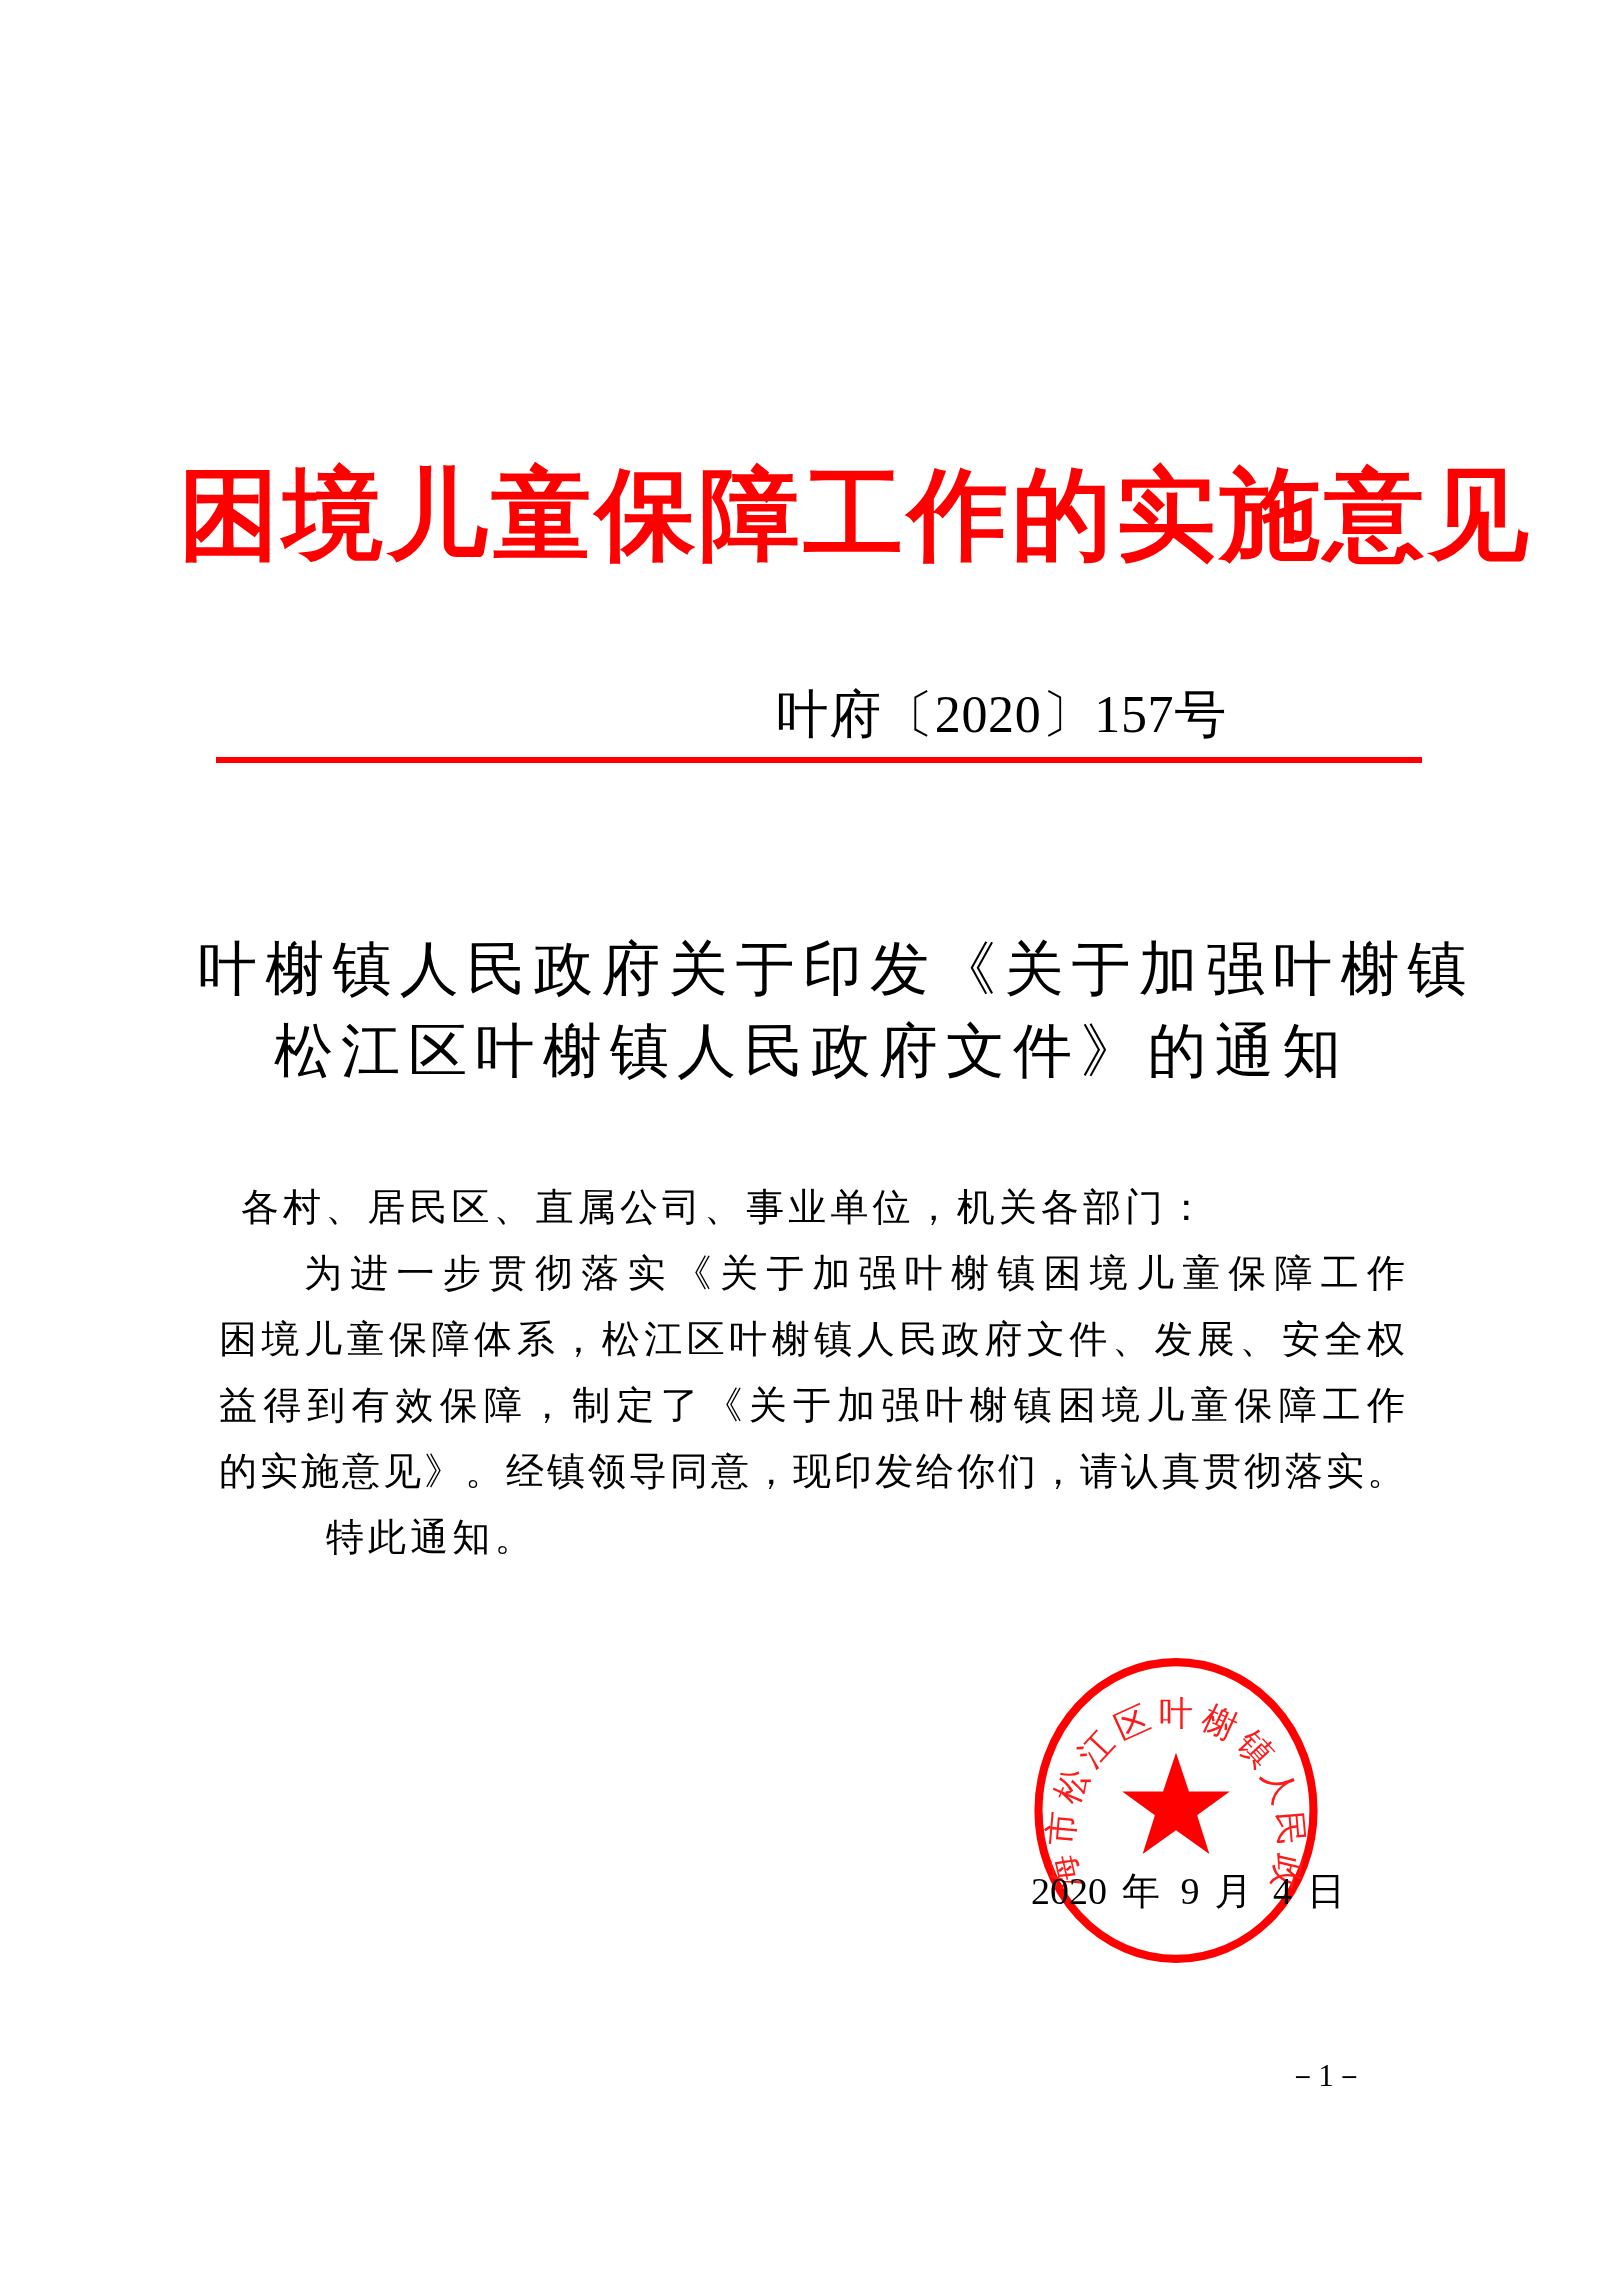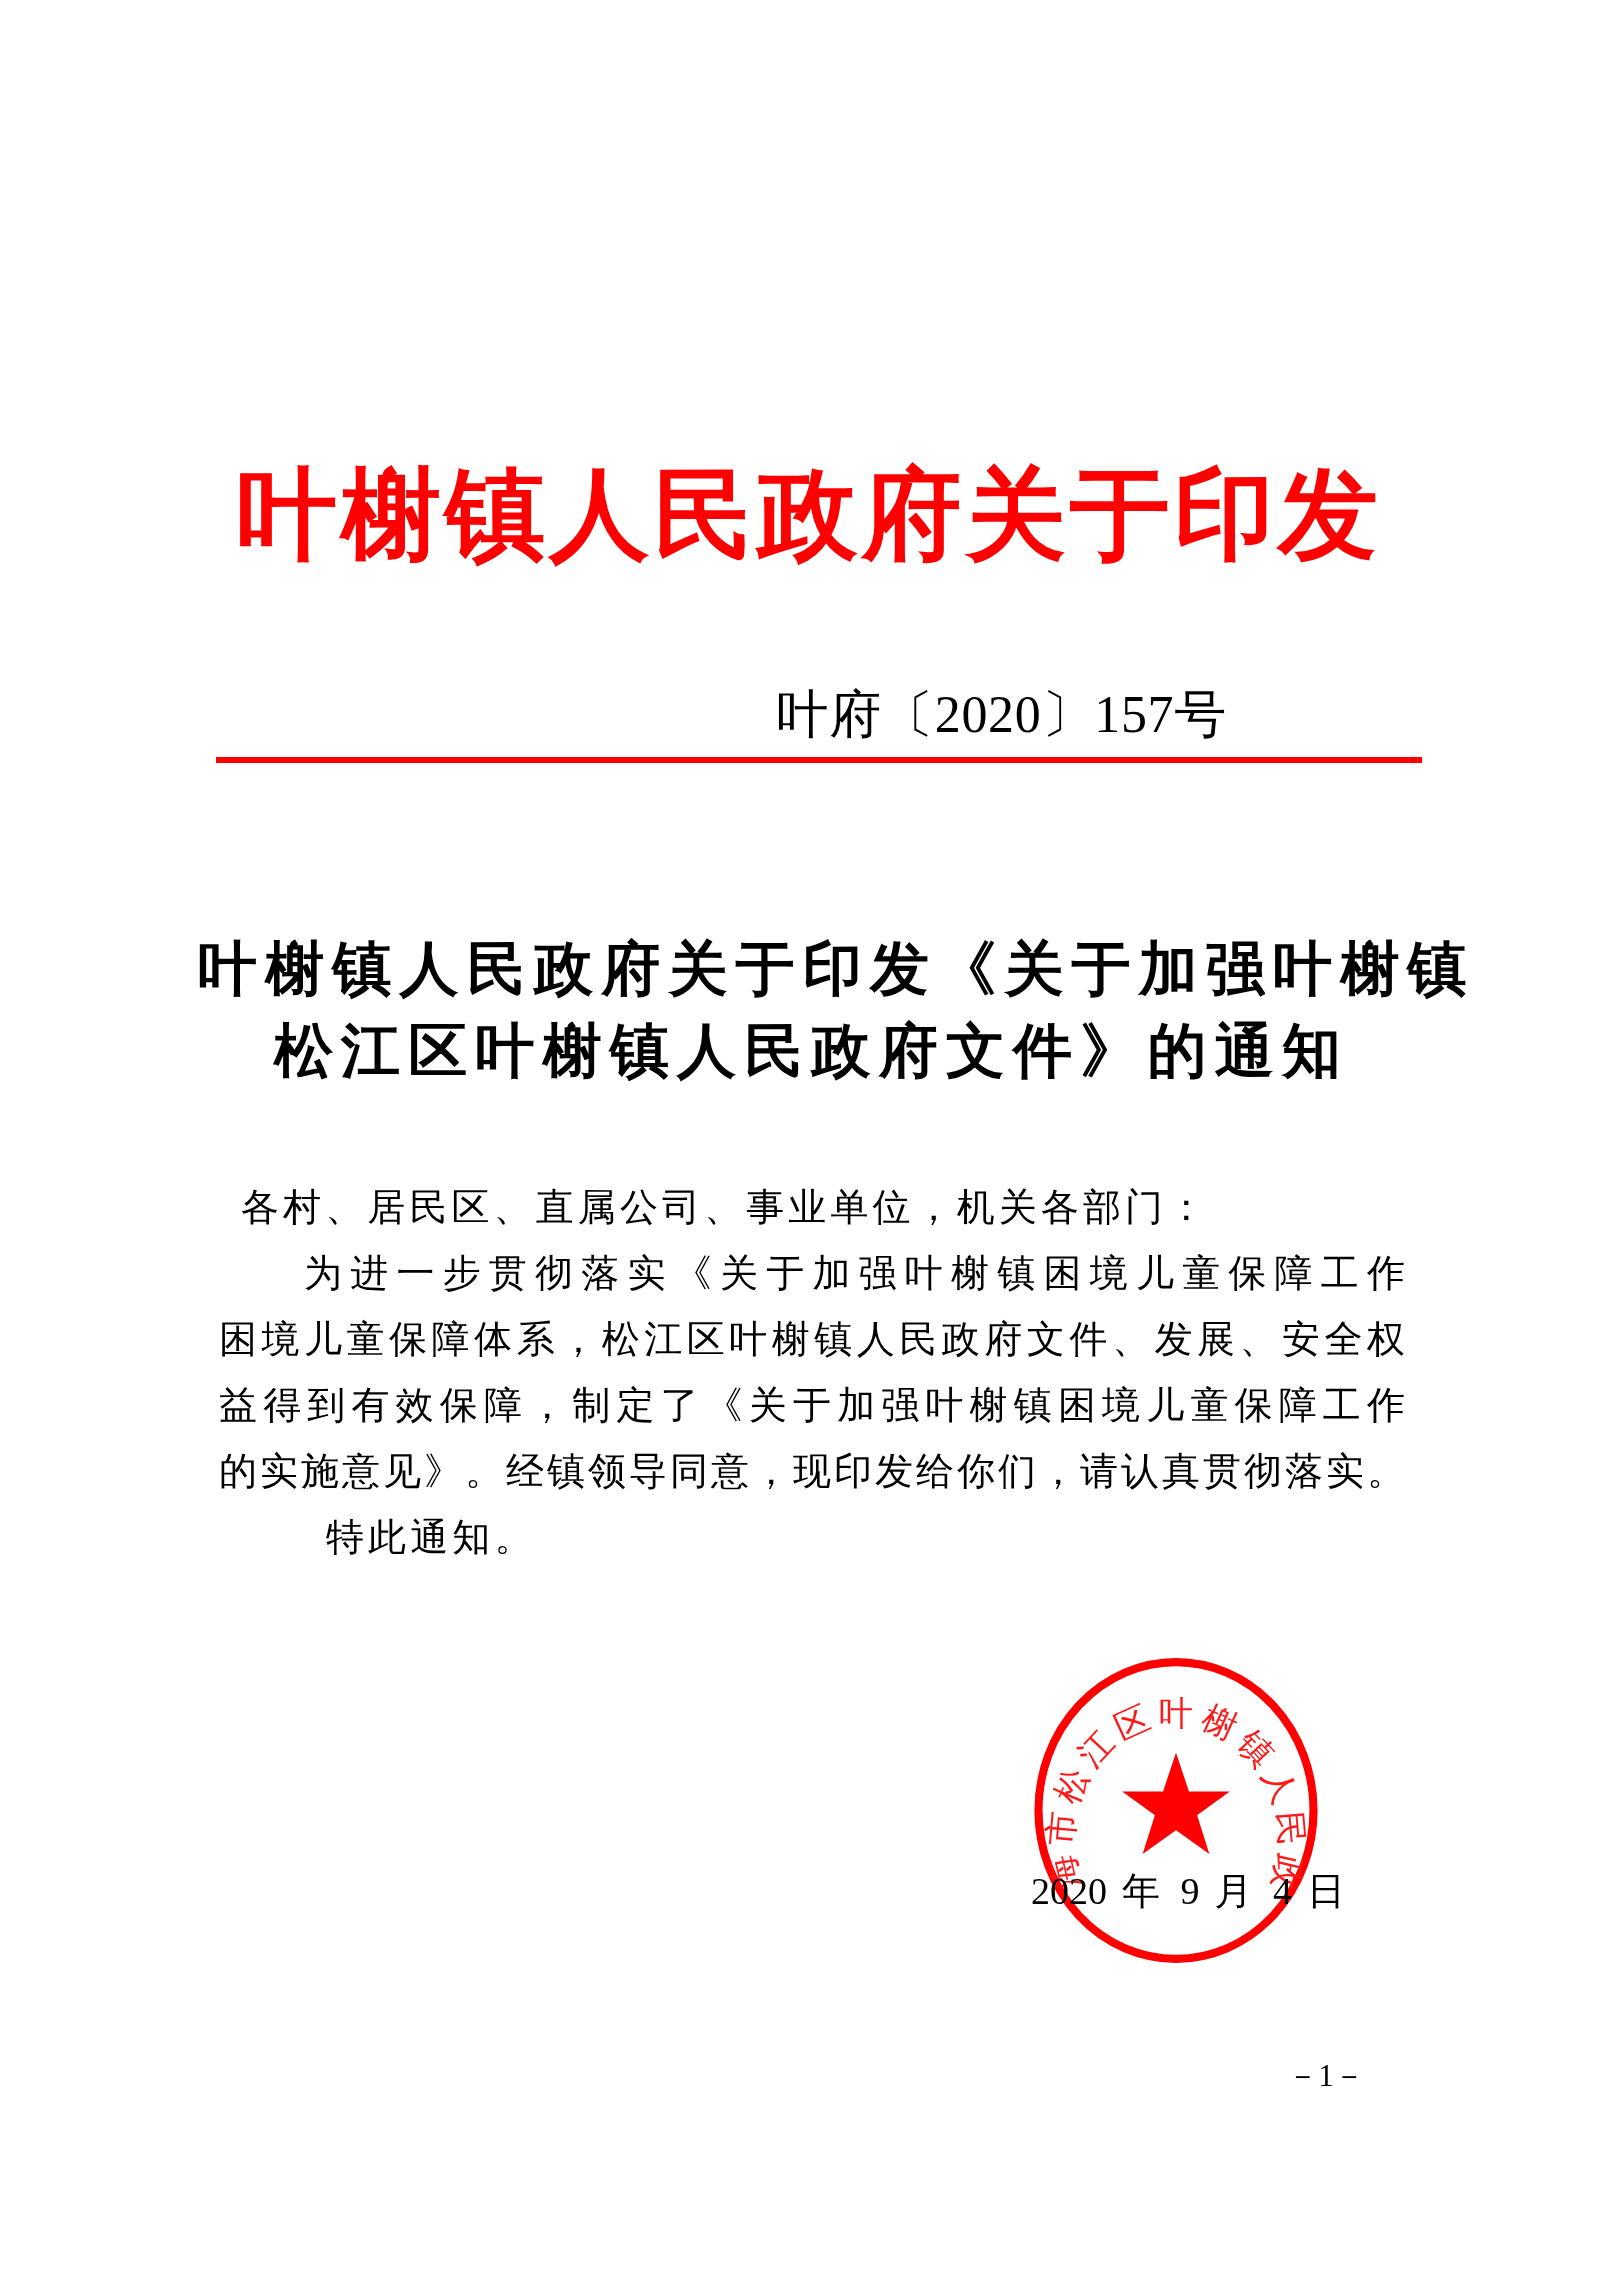--- a/index.html
+++ b/index.html
@@ -21,21 +21,21 @@
   }
 
   .red-rule {
     position: absolute; left: 216px; top: 757px; width: 1206px; height: 5.5px;
     background: #ff0000;
   }
 
   .doc-heading {
     position: absolute; left: 198px; top: 928px; width: 1227px;
     font-family: "DejaVu Serif", "Liberation Serif", serif;
-    font-weight: bold; font-size: 59px; line-height: 82px; color: #000000;
+    font-weight: normal; font-size: 59px; line-height: 82px; color: #000000;
     text-align: center; letter-spacing: 8.2px;
   }
   .doc-heading .hline { display: block; white-space: nowrap; }
 
   .body-text {
     position: absolute; left: 219px; top: 1174px; width: 1186px;
     font-family: "Liberation Serif", "DejaVu Serif", serif;
     font-size: 38px; line-height: 66px; color: #000000;
   }
   .body-text .bline { display: block; white-space: nowrap; height: 66px; }
@@ -64,21 +64,21 @@
     position: absolute; left: 1275px; top: 2057px; width: 102px;
     font-family: "Liberation Serif", "DejaVu Serif", serif;
     font-size: 31px; line-height: 38px; color: #000000; text-align: center; white-space: nowrap;
   }
 </style>
 </head>
 <body>
 
 <div class="page">
 
-  <div class="issuer-title">叶榭镇人民政府关于印发</div>
+  <div class="issuer-title">困境儿童保障工作的实施意见</div>
 
   <div class="doc-number">叶府〔2020〕157号</div>
 
   <div class="red-rule"></div>
 
   <div class="doc-heading">
     <span class="hline">叶榭镇人民政府关于印发《关于加强叶榭镇</span>
     <span class="hline">松江区叶榭镇人民政府文件》的通知</span>
   </div>
 

